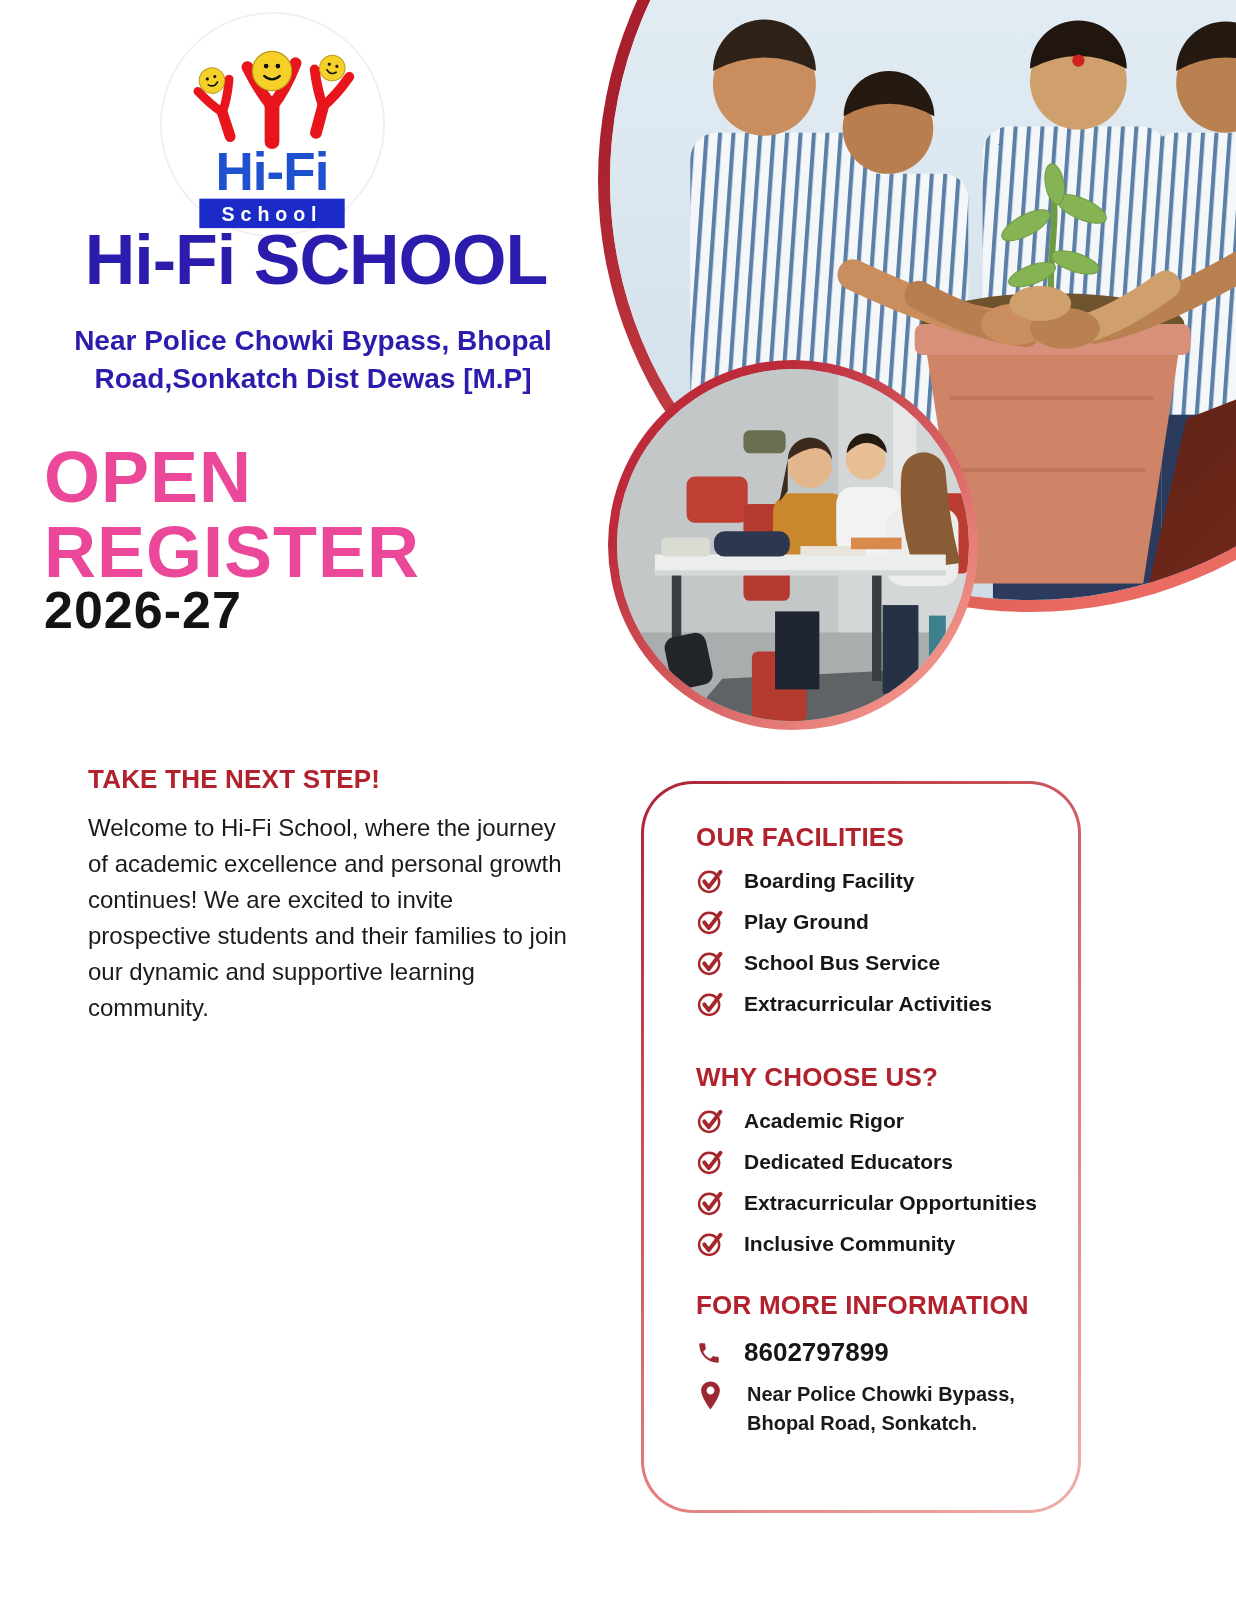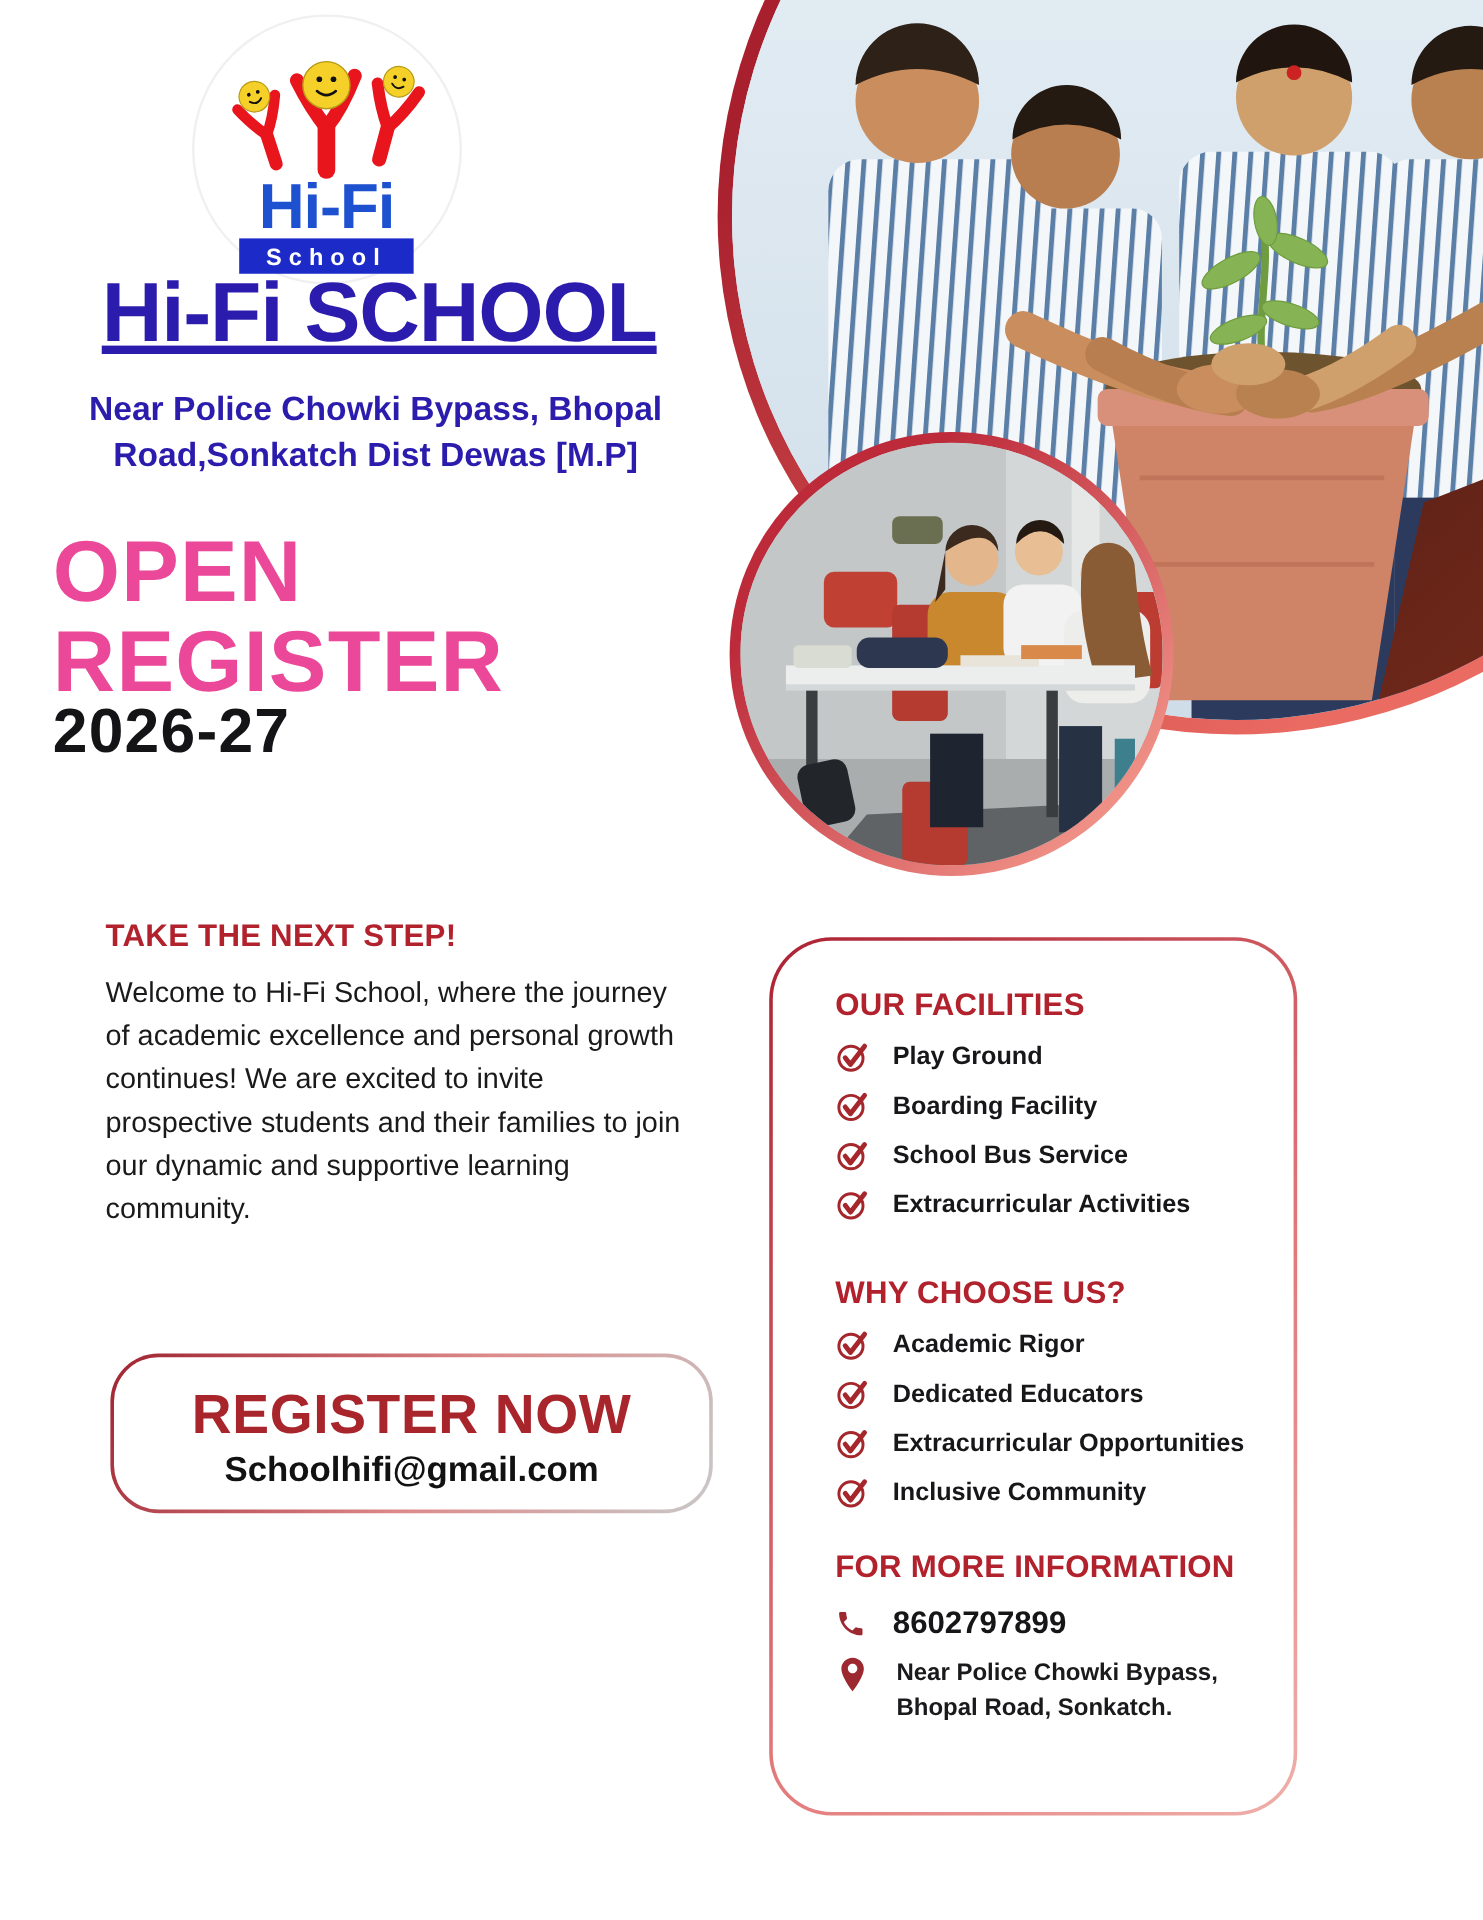--- a/index.html
+++ b/index.html
@@ -32,21 +32,21 @@
   .inset-circle-inner svg { width:100%; height:100%; display:block; }
   
   .logo-circle {
     position:absolute; left:160px; top:12px; width:225px; height:225px;
     background:#ffffff; border-radius:50%; border:2px solid #f0f0f0;
   }
   .logo-circle svg { width:100%; height:100%; display:block; }
   
   .school-name {
     position:absolute; left:16px; top:220px; width:600px; text-align:center;
-    font-size:70px; font-weight:800; letter-spacing:-1px; color:#2b1cad; white-space:nowrap;text-decoration:underline;
+    font-size:70px; font-weight:800; letter-spacing:-1px; color:#2b1cad; white-space:nowrap;
   }
   .school-address {
     position:absolute; left:38px; top:322px; width:550px; text-align:center;
     font-size:28px; font-weight:800; color:#2b1cad; line-height:1.35;
   }
   .open-admission {
     position:absolute; left:44px; top:440px;
     font-size:72px; font-weight:800; color:#ec4899; line-height:1.04; letter-spacing:1px;
   }
   .admission-years {
@@ -282,47 +282,41 @@
 
   <div class="open-admission">
     <div>OPEN</div>
     <div>REGISTER</div>
   </div>
   <div class="admission-years">2026-27</div>
 
   <div class="next-step-heading">TAKE THE NEXT STEP!</div>
   <div class="body-paragraph welcome-paragraph">Welcome to Hi-Fi School, where the journey of academic excellence and personal growth continues! We are excited to invite prospective students and their families to join our dynamic and supportive learning community.</div>
 
-  <div class="register-box">
-    <div class="register-box-inner">
-      <div class="register-label">REGISTER NOW</div>
-      <div class="register-email">Schoolhifi@gmail.com</div>
-    </div>
-  </div>
 
 
   <div class="info-panel">
     <div class="info-panel-inner">
 
       <div class="section-facilities">
         <div class="panel-heading">OUR FACILITIES</div>
         <ul class="check-list">
           <li>
             <svg class="check-icon" viewBox="0 0 32 32">
                 <circle cx="15" cy="17" r="11.5" fill="none" stroke="#a5262b" stroke-width="2.8"></circle>
                 <path d="M9.5 16.5 L14.5 23 L28 5.5" fill="none" stroke="#a5262b" stroke-width="4.6" stroke-linecap="round" stroke-linejoin="round"></path>
               </svg>
+            <span>Boarding Facility</span>
+          </li>
+          <li>
+            <svg class="check-icon" viewBox="0 0 32 32">
+                <circle cx="15" cy="17" r="11.5" fill="none" stroke="#a5262b" stroke-width="2.8"></circle>
+                <path d="M9.5 16.5 L14.5 23 L28 5.5" fill="none" stroke="#a5262b" stroke-width="4.6" stroke-linecap="round" stroke-linejoin="round"></path>
+              </svg>
             <span>Play Ground</span>
-          </li>
-          <li>
-            <svg class="check-icon" viewBox="0 0 32 32">
-                <circle cx="15" cy="17" r="11.5" fill="none" stroke="#a5262b" stroke-width="2.8"></circle>
-                <path d="M9.5 16.5 L14.5 23 L28 5.5" fill="none" stroke="#a5262b" stroke-width="4.6" stroke-linecap="round" stroke-linejoin="round"></path>
-              </svg>
-            <span>Boarding Facility</span>
           </li>
           <li>
             <svg class="check-icon" viewBox="0 0 32 32">
                 <circle cx="15" cy="17" r="11.5" fill="none" stroke="#a5262b" stroke-width="2.8"></circle>
                 <path d="M9.5 16.5 L14.5 23 L28 5.5" fill="none" stroke="#a5262b" stroke-width="4.6" stroke-linecap="round" stroke-linejoin="round"></path>
               </svg>
             <span>School Bus Service</span>
           </li>
           <li>
             <svg class="check-icon" viewBox="0 0 32 32">

